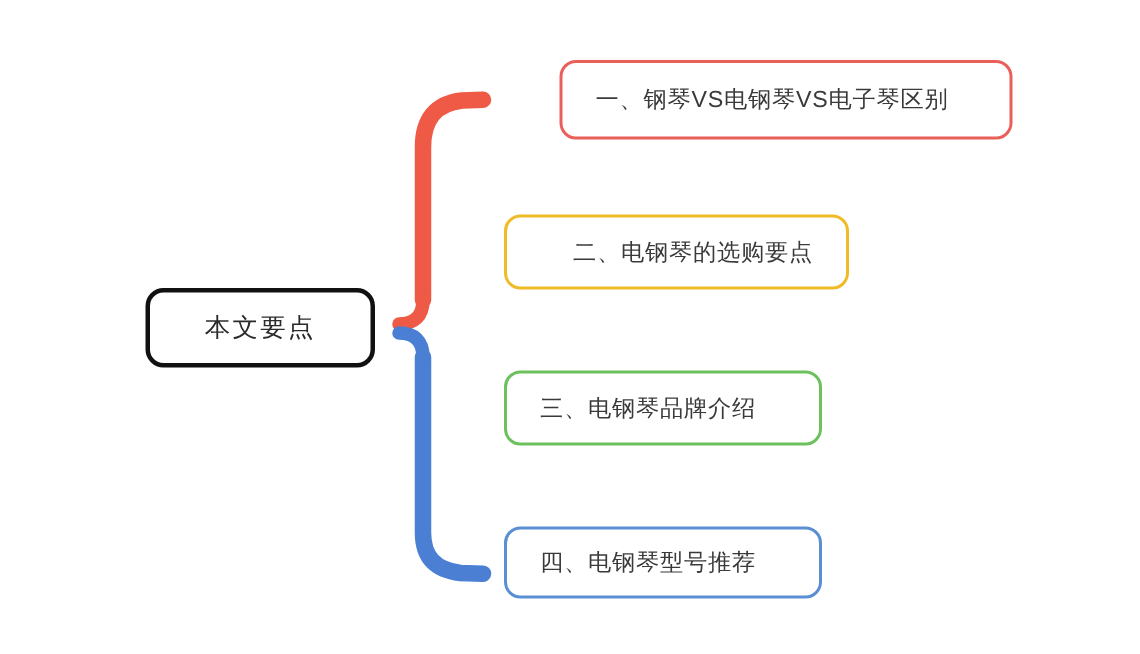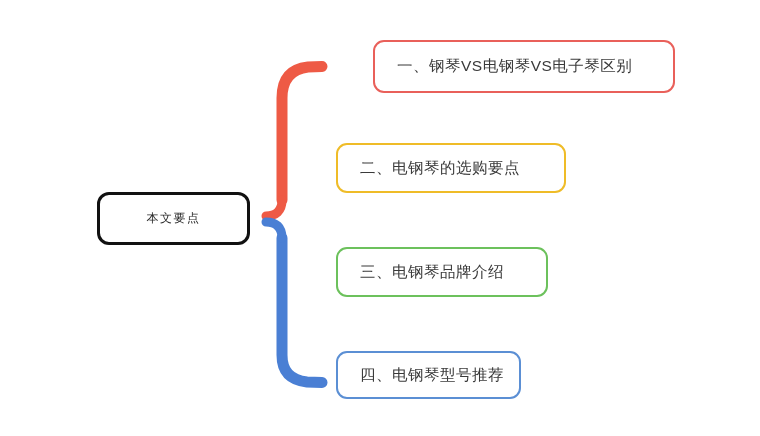--- a/index.html
+++ b/index.html
@@ -46,21 +46,21 @@
     left: 97px;
     top: 192px;
     width: 153px;
     height: 53px;
     border-width: 3px;
     border-color: #111111;
     border-radius: 12px;
     justify-content: center;
   }
   #root-node .node-label {
-    font-size: 12px;
+    font-size: 17px;
     color: #2b2b2b;
     letter-spacing: 1.5px;
   }
   
   .branch-node {
     border-width: 2.5px;
     border-radius: 11px;
     padding-left: 22px;
   }
   .branch-node .node-label {
@@ -74,33 +74,34 @@
     height: 53px;
     border-color: #E9605A;
     margin-left: 37px;
   }
   #branch-node-2 {
     left: 336px;
     top: 143px;
     width: 230px;
     height: 50px;
     border-color: #EFBC28;
+    justify-content: center;
   }
   #branch-node-3 {
     left: 336px;
     top: 247px;
     width: 212px;
     height: 50px;
     border-color: #6CC15C;
     text-align: right;
   }
   #branch-node-4 {
     left: 336px;
     top: 351px;
-    width: 185px;
+    width: 212px;
     height: 48px;
     border-color: #5B8FD4;
   }
 </style>
 </head>
 <body>
 
 <div id="mindmap">
 
   <svg id="connector-layer" viewBox="0 0 760 436">

